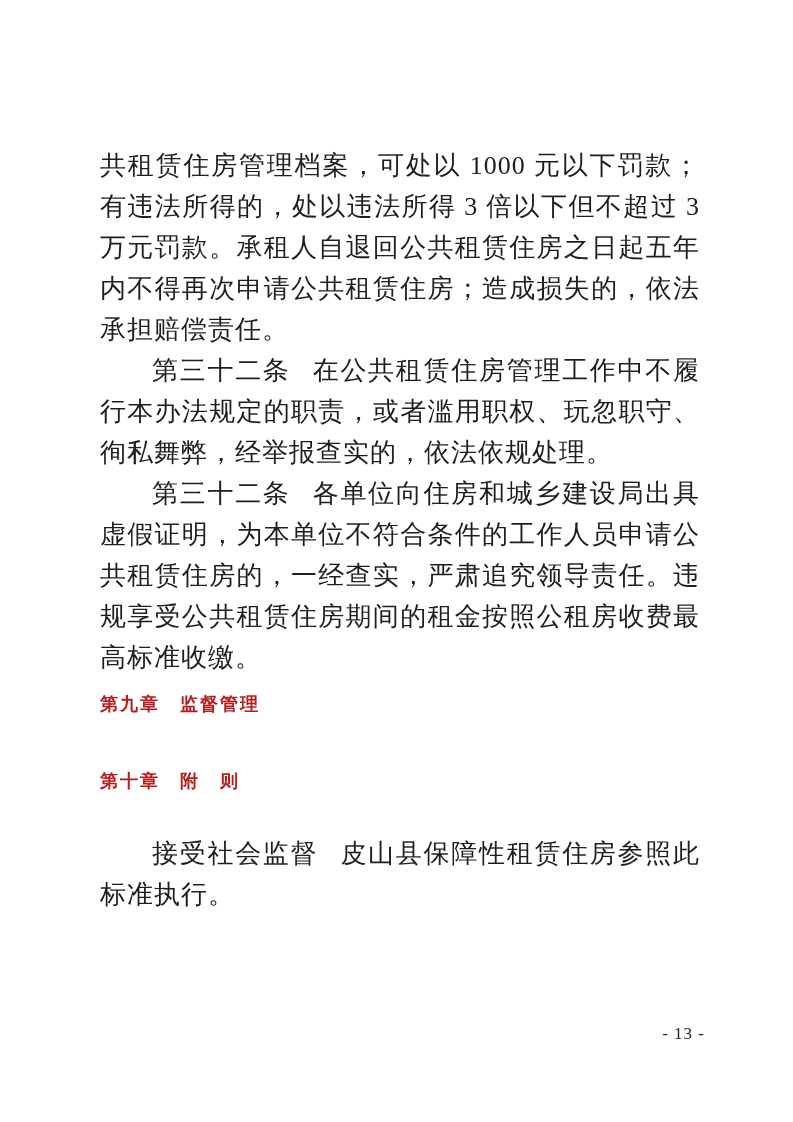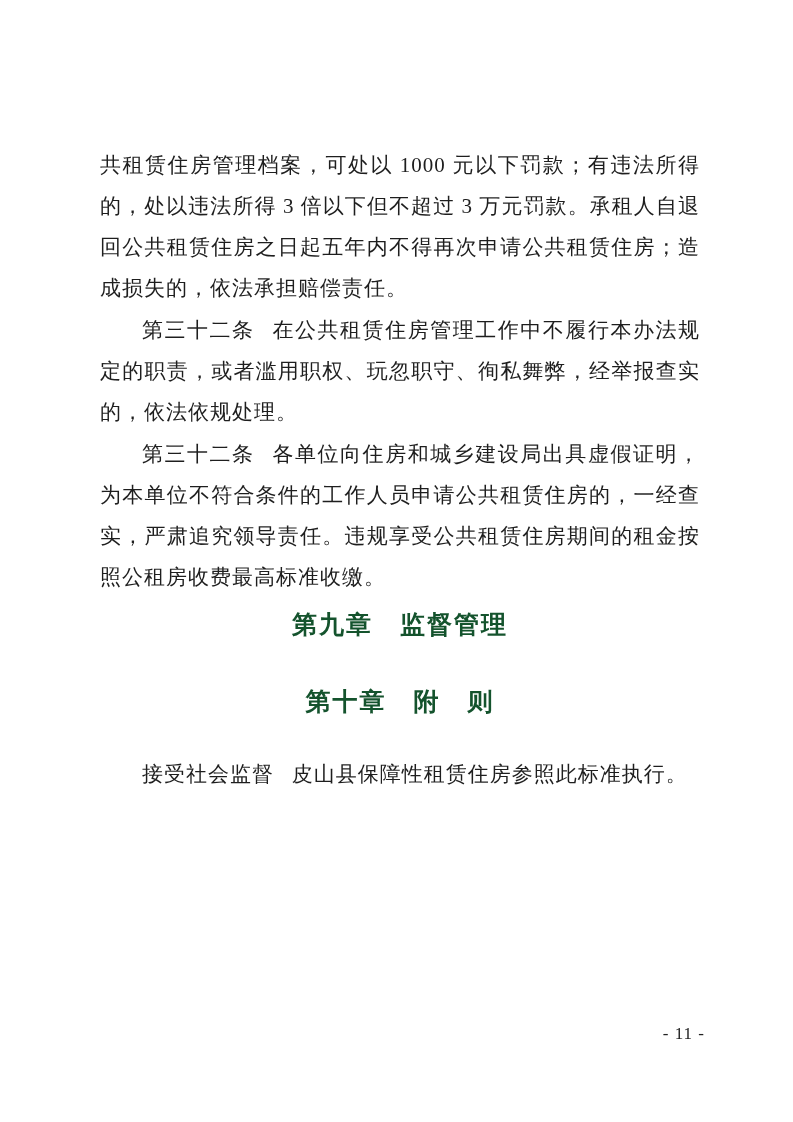--- a/index.html
+++ b/index.html
@@ -17,46 +17,46 @@
     color: #1e1e1e;
   }
   .content {
     position: absolute;
     left: 100px;
     top: 145px;
     width: 600px;
   }
   .para {
     margin: 0;
-    font-size: 21px;
+    font-size: 26px;
     line-height: 41px;
     letter-spacing: 1px;
     text-align: justify;
     text-justify: inter-character;
     text-indent: 2em;
   }
   .para.continuation {
     text-indent: 0;
   }
   .lead {
     font-family: "Liberation Sans", "DejaVu Sans", sans-serif;
     font-weight: 400;
     letter-spacing: 1px;
     margin-right: 0.85em;
   }
   .chapter {
     margin: 6px 0 4px 0;
-    font-size: 25px;
+    font-size: 18px;
     line-height: 41px;
     font-weight: 700;
-    text-align: center;
+    text-align: left;
     text-indent: 0;
     letter-spacing: 2px;
     font-family: "Liberation Sans", "DejaVu Sans", sans-serif;
-    color: #14532d;
+    color: #b91c1c;
   }
   .chapter.chapter-ten {
     margin-top: 36px;
     margin-bottom: 0;
   }
   .para.article-35 {
     margin-top: 31px;
   }
   .pageno {
     position: absolute;
@@ -91,14 +91,14 @@
 
     <h2 class="chapter chapter-ten">第十章　附　则</h2>
 
     <p class="para article-35">
       <b class="lead">接受社会监督</b><span>皮山县保障性租赁住房参照此标准执行。</span>
     </p>
 
 
   </div>
 
-  <div class="pageno">- 11 -</div>
+  <div class="pageno">- 13 -</div>
 </div>
 
 </body></html>

